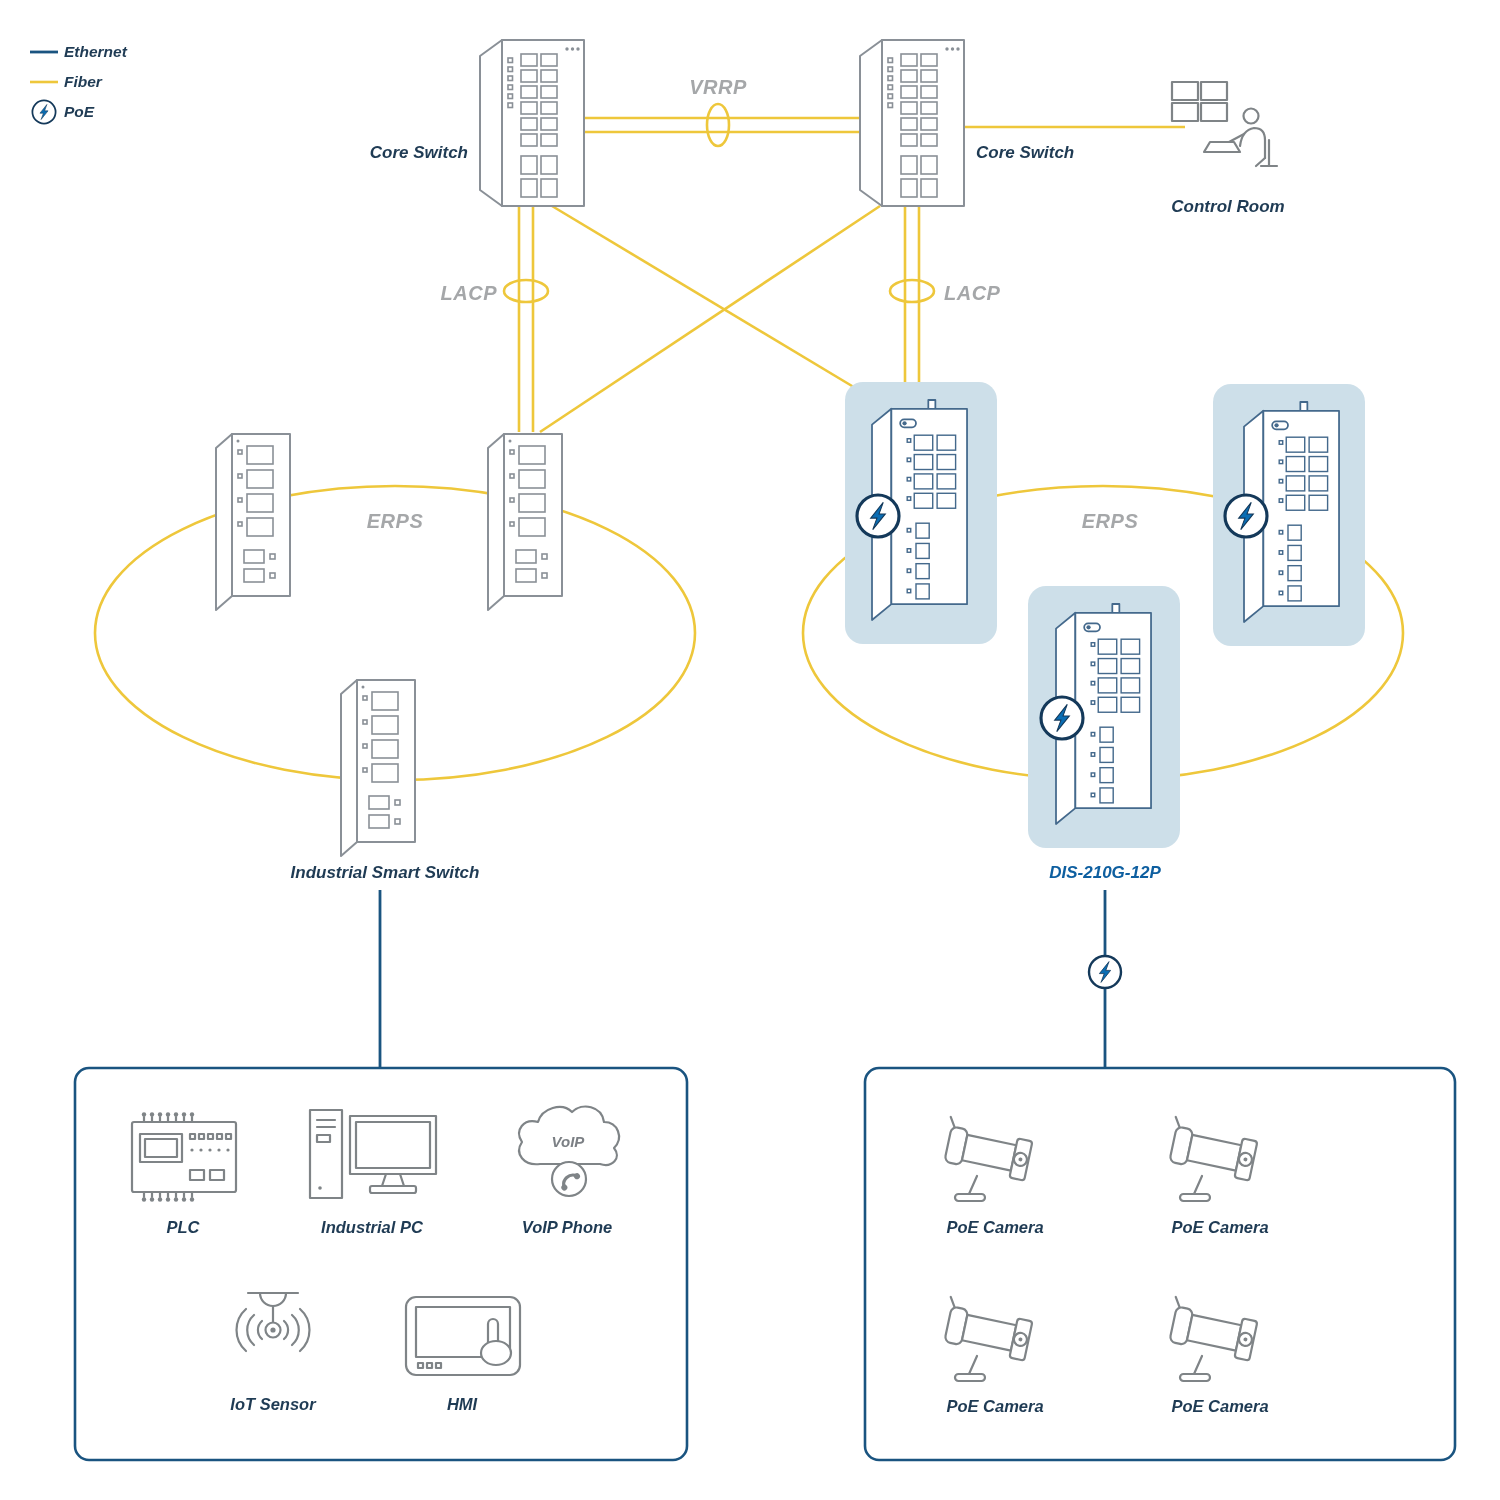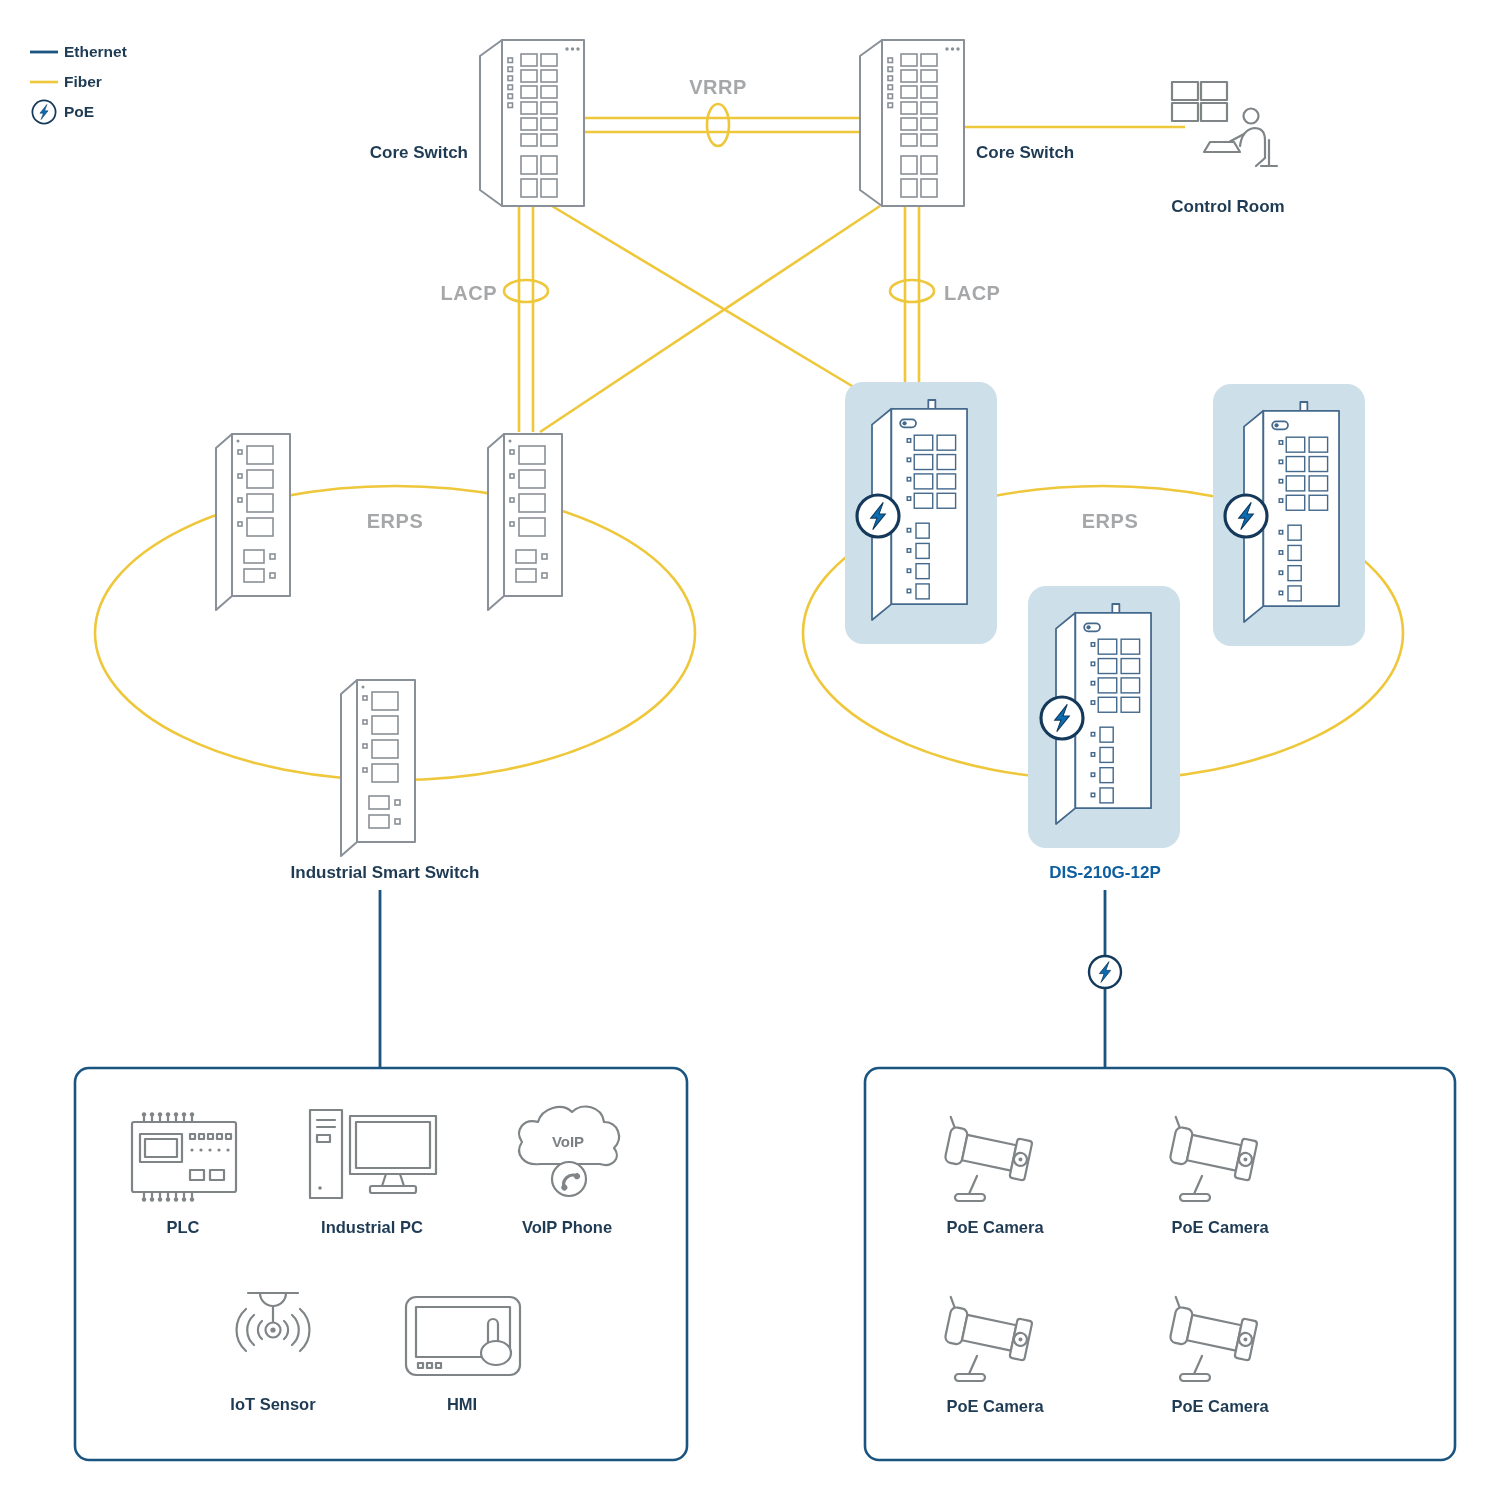--- a/index.html
+++ b/index.html
@@ -1,16 +1,16 @@
 <!DOCTYPE html>
 <html><head>
 <meta charset="utf-8">
 <style>
   html,body{margin:0;padding:0;background:#fff;}
-  #stage{width:1228px;height:1500px;position:relative;background:#fff;}
+  #stage{width:1228px;height:1500px;position:relative;background:#fff;font-style:italic;}
   svg{display:block;}
   text{font-family:"Liberation Sans",sans-serif;font-weight:bold;}
   .sw{fill:#fff;stroke:#8a9097;stroke-width:2;stroke-linejoin:round;}
   .port{fill:none;stroke:#8a9097;stroke-width:1.6;}
   .dot{fill:#8a9097;stroke:none;}
   .swb{fill:#fff;stroke:#44698c;stroke-width:2;stroke-linejoin:round;}
   .portb{fill:none;stroke:#44698c;stroke-width:1.6;}
   .dotb{fill:#44698c;stroke:none;}
   .dev{fill:#fff;stroke:#7f8487;stroke-width:2.2;stroke-linejoin:round;stroke-linecap:round;}
   .devline{fill:none;stroke:#7f8487;stroke-width:2.2;stroke-linecap:round;stroke-linejoin:round;}

